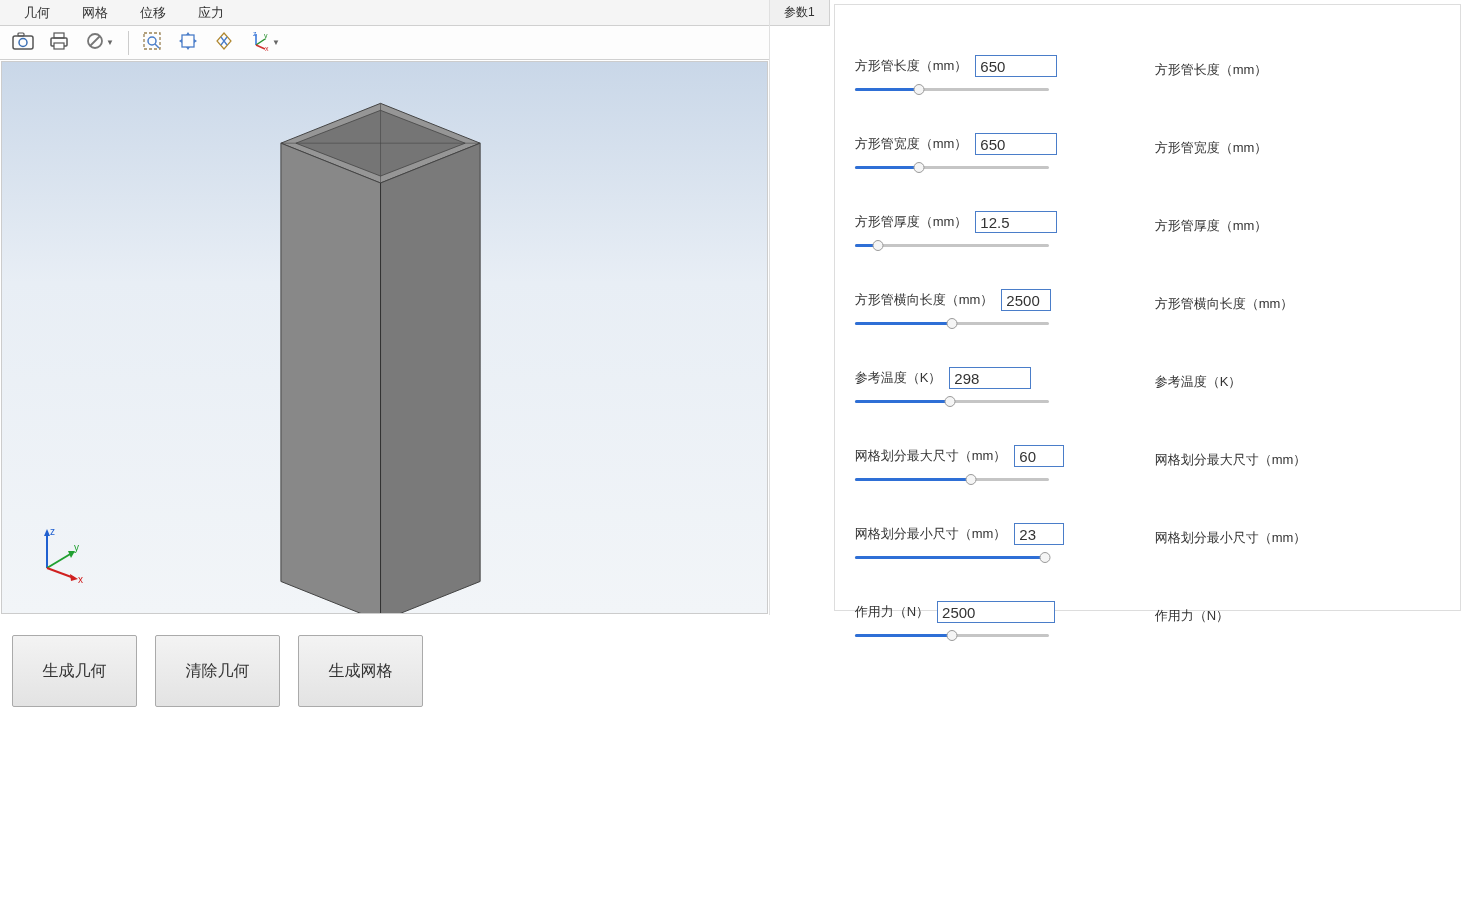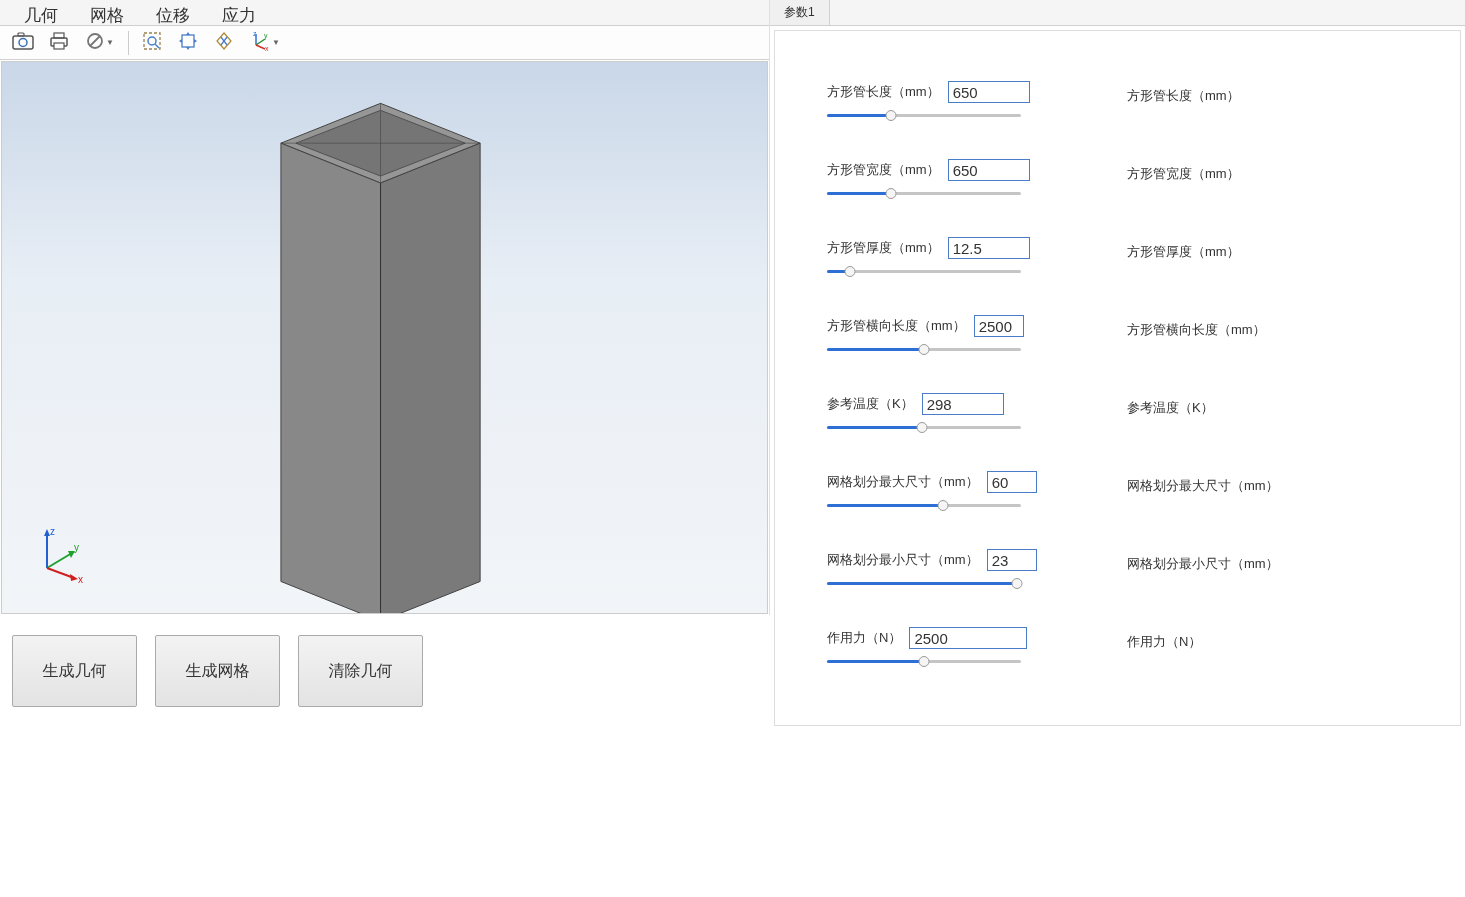--- a/index.html
+++ b/index.html
@@ -31,21 +31,21 @@
       display: flex;
       height: 26px;
       background: #f5f5f5;
       border-bottom: 1px solid #d0d0d0;
       padding-left: 8px;
       gap: 0;
     }
     .menubar-item {
       padding: 4px 16px;
       cursor: pointer;
-      font-size: 17px;
+      font-size: 13px;
     }
     .toolbar {
       display: flex;
       height: 36px;
       background: #fdfdfd;
       border-bottom: 1px solid #d0d0d0;
       align-items: center;
       padding-left: 6px;
       gap: 2px;
     }
@@ -81,21 +81,21 @@
     .axis-triad {
       position: absolute;
       left: 30px;
       bottom: 30px;
       width: 60px;
       height: 60px;
     }
     .right-pane {
       flex: 1;
       display: flex;
-      flex-direction: column;
+      flex-direction: row;
       background: #fff;
     }
     .right-tabbar {
       height: 26px;
       background: #f5f5f5;
       border-bottom: 1px solid #d0d0d0;
       display: flex;
     }
     .right-tab {
       padding: 4px 14px;
@@ -108,21 +108,20 @@
       margin: 4px;
       border: 1px solid #ddd;
       flex: 1;
       padding: 50px 20px 20px 20px;
     }
     .param-row {
       display: flex;
       align-items: flex-start;
       margin-bottom: 28px;
       height: 50px;
-      margin-left: 32px;
     }
     .param-left {
       width: 260px;
     }
     .param-label-input {
       display: flex;
       align-items: center;
       gap: 8px;
       margin-bottom: 6px;
     }
@@ -445,17 +444,17 @@
           </div>
           <div class="param-right-label">作用力（N）</div>
         </div>
 
       </div>
     </div>
   </div>
 
   <div class="bottom-buttons">
     <button class="action-btn">生成几何</button>
+    <button class="action-btn">清除几何</button>
     <button class="action-btn">生成网格</button>
-    <button class="action-btn">清除几何</button>
     <div class="btn-spacer"></div>
   </div>
 </div>
 
 </body></html>

